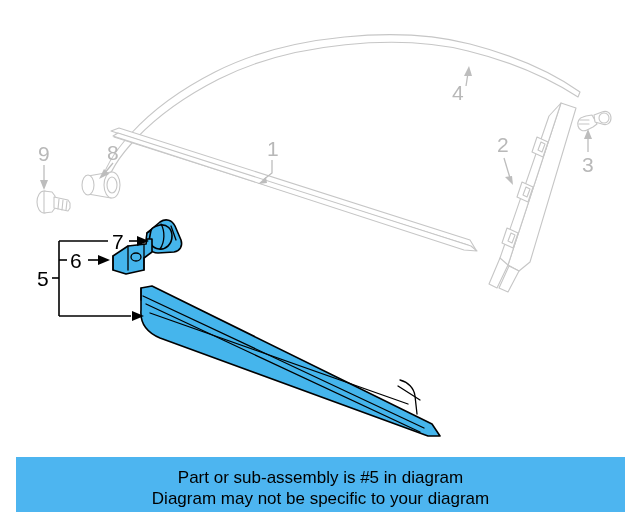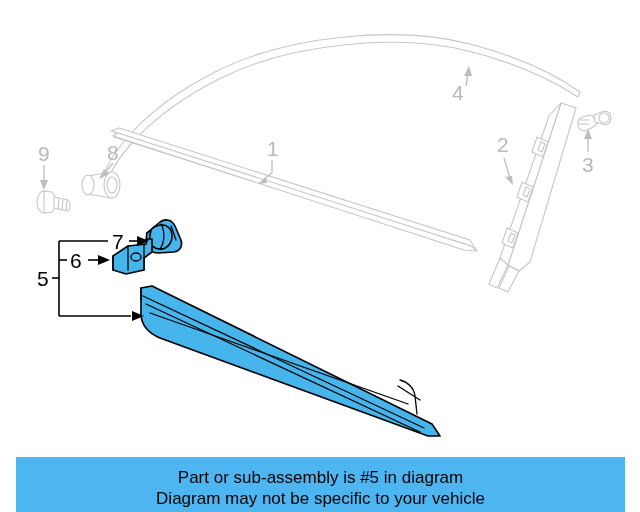--- a/index.html
+++ b/index.html
@@ -257,16 +257,16 @@
     </g>
 
     <text class="callout-num-dark" x="37" y="286">5</text>
     <text class="callout-num-dark" x="70" y="268">6</text>
     <text class="callout-num-dark" x="112" y="249">7</text>
 
   </svg>
 
   <div id="banner">
     <div class="banner-line">Part or sub-assembly is #5 in diagram</div>
-    <div class="banner-line">Diagram may not be specific to your vehicle</div>
+    <div class="banner-line">Diagram may not be specific to your diagram</div>
   </div>
 
 </div>
 
 </body></html>

